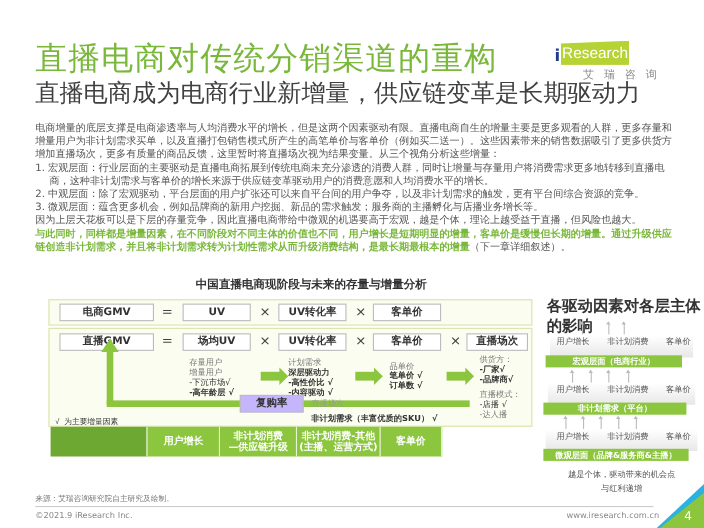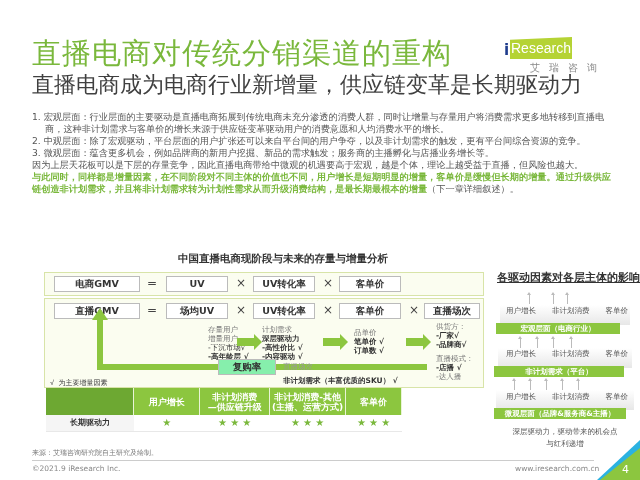--- a/index.html
+++ b/index.html
@@ -21,38 +21,38 @@
   .frame1 { position:absolute; left:44px; top:272px; width:440px; height:24px; border:1px solid #d8e4a8; background:#fbfdf0; }
   .frame2 { position:absolute; left:44px; top:298px; width:440px; height:90px; border:1px solid #d8e4a8; background:#fbfdf0; }
   .fbox { position:absolute; height:16px; border:1px solid #bbb; background:#fff; font-size:9.5px; text-align:center; line-height:14px; color:#333; font-weight:bold; }
   .op { position:absolute; font-size:12px; color:#444; line-height:14px; }
   .note { position:absolute; font-size:7.5px; line-height:9px; color:#777; }
   .garrow { position:absolute; width:18px; height:8px; background:#8cc63f; }
   .garrow::after { content:""; position:absolute; right:-7px; top:-4px; border-left:8px solid #8cc63f; border-top:8px solid transparent; border-bottom:8px solid transparent; }
   .loop-v { position:absolute; left:97px; top:318px; width:6px; height:50px; background:#8cc63f; }
   .loop-h { position:absolute; left:97px; top:364px; width:330px; height:6px; background:#8cc63f; }
   .loop-head { position:absolute; left:92px; top:308px; border-bottom:12px solid #8cc63f; border-left:8px solid transparent; border-right:8px solid transparent; }
-  .repurchase { position:absolute; left:218px; top:359px; width:58px; height:16px; background:#86efac; border:1px solid #bbb; font-size:9.5px; text-align:center; line-height:14px; font-weight:bold; color:#333; }
+  .repurchase { position:absolute; left:218px; top:359px; width:58px; height:16px; background:#c4b5fd; border:1px solid #bbb; font-size:9.5px; text-align:center; line-height:14px; font-weight:bold; color:#333; }
   .main-legend { position:absolute; left:50px; top:378px; font-size:7px; color:#333;font-family:Liberation Mono, monospace; }
   .sku-note { position:absolute; left:283px; top:376px; font-size:7.5px; color:#333; font-weight:bold; }
   .live-note { position:absolute; left:283px; top:362px; font-size:7.5px; color:#999; }
   table.drv { position:absolute; left:46px; top:388px; width:356px; border-collapse:collapse; font-size:9px; }
   table.drv th { background:#8cc63f; color:#fff; font-weight:bold; height:27px; line-height:10px; border-right:1px solid #e9f4d6; }
   table.drv th.first { background:#6da832; }
   table.drv td { height:16px; text-align:center; border-bottom:1px solid #e8e8e8; color:#7ab83c; font-size:10px; }
   table.drv td.label { color:#333; font-weight:bold; font-size:8px; background:#f5f5f5; }
   table.drv tr:nth-child(odd) td { background:#f5f5f5; }
   .source { position:absolute; left:32px; top:448px; font-size:7px; color:#777; }
   .footer-line { position:absolute; left:32px; top:460px; width:562px; height:1px; background:#ccc; }
   .footer-left { position:absolute; left:32px; top:464px; font-size:7.5px; color:#888; }
   .footer-right { position:absolute; left:515px; top:464px; font-size:7.5px; color:#888; }
   .corner-blue { position:absolute; left:597px; top:440px; width:43px; height:40px; background:#2bb2e1; clip-path:polygon(100% 0,100% 100%,0 100%); }
   .corner-green { position:absolute; left:600px; top:448px; width:40px; height:32px; background:#8cc63f; clip-path:polygon(100% 0,100% 100%,0 100%); }
   .page-num { position:absolute; left:622px; top:463px; font-size:11px; color:#fff; }
-  .rp-title { position:absolute; left:497px; top:270px; font-size:11px; font-weight:bold; color:#333;text-decoration:underline; }
+  .rp-title { position:absolute; left:497px; top:270px; font-size:14px; font-weight:bold; color:#333; }
   .tier { position:absolute; background:#8cc63f; color:#fff; font-size:7.5px; font-weight:bold; text-align:center; line-height:11px; height:11px; }
   .tier-shade { position:absolute; background:linear-gradient(#ffffff,#e7e7e7); }
   .tier-labels { position:absolute; font-size:7.5px; color:#555; display:flex; justify-content:space-between; }
   .up-arrow { position:absolute; width:1px; height:10px; background:#bbb; }
   .up-arrow::before { content:""; position:absolute; left:-2px; top:-2px; border-bottom:3px solid #bbb; border-left:2.5px solid transparent; border-right:2.5px solid transparent; }
   .rp-caption { position:absolute; left:500px; top:426px; width:130px; text-align:center; font-size:7.5px; line-height:12px; color:#555; }
 </style>
 </head>
 <body>
 
@@ -60,20 +60,21 @@
 <div class="subtitle">直播电商成为电商行业新增量，供应链变革是长期驱动力</div>
 
 <div class="logo">
   <div class="logo-box"></div>
   <span class="logo-i">i</span>
   <span class="logo-text">Research</span>
 </div>
 <div class="logo-cn">艾瑞咨询</div>
 
 <div class="body-text">
+  <p>电商增量的底层支撑是电商渗透率与人均消费水平的增长，但是这两个因素驱动有限。直播电商自生的增量主要是更多观看的人群，更多存量和增量用户为非计划需求买单，以及直播打包销售模式所产生的高笔单价与客单价（例如买二送一）。这些因素带来的销售数据吸引了更多供货方增加直播场次，更多有质量的商品反馈，这里暂时将直播场次视为结果变量。从三个视角分析这些增量：</p>
   <p class="ind">1.  宏观层面：行业层面的主要驱动是直播电商拓展到传统电商未充分渗透的消费人群，同时让增量与存量用户将消费需求更多地转移到直播电商，这种非计划需求与客单价的增长来源于供应链变革驱动用户的消费意愿和人均消费水平的增长。</p>
   <p class="ind">2.  中观层面：除了宏观驱动，平台层面的用户扩张还可以来自平台间的用户争夺，以及非计划需求的触发，更有平台间综合资源的竞争。</p>
   <p class="ind">3.  微观层面：蕴含更多机会，例如品牌商的新用户挖掘、新品的需求触发；服务商的主播孵化与店播业务增长等。</p>
   <p>因为上层天花板可以是下层的存量竞争，因此直播电商带给中微观的机遇要高于宏观，越是个体，理论上越受益于直播，但风险也越大。</p>
   <p><span class="green">与此同时，同样都是增量因素，在不同阶段对不同主体的价值也不同，用户增长是短期明显的增量，客单价是缓慢但长期的增量。通过升级供应链创造非计划需求，并且将非计划需求转为计划性需求从而升级消费结构，是最长期最根本的增量</span><span>（下一章详细叙述）。</span></p>
 </div>
 
 <div class="chart-title">中国直播电商现阶段与未来的存量与增量分析</div>
 
 <div class="frame1"></div>
@@ -89,21 +90,21 @@
 <div class="fbox" style="left:54px;top:303px;width:86px;">直播GMV</div>
 <div class="op" style="left:147px;top:303px;">=</div>
 <div class="fbox" style="left:166px;top:303px;width:62px;">场均UV</div>
 <div class="op" style="left:236px;top:303px;">×</div>
 <div class="fbox" style="left:253px;top:303px;width:62px;">UV转化率</div>
 <div class="op" style="left:323px;top:303px;">×</div>
 <div class="fbox" style="left:339px;top:303px;width:62px;">客单价</div>
 <div class="op" style="left:409px;top:303px;">×</div>
 <div class="fbox" style="left:424px;top:303px;width:56px;">直播场次</div>
 
-<div class="note" style="left:172px;top:325px;margin-left:36px;">
+<div class="note" style="left:172px;top:325px;">
   <div>存量用户</div>
   <div>增量用户</div>
   <div style="color:#333;font-weight:normal">-下沉市场√</div>
   <div style="color:#333;font-weight:bold">-高年龄层 √</div>
 </div>
 <div class="garrow" style="left:237px;top:338px;"></div>
 <div class="note" style="left:262px;top:325px;">
   <div>计划需求</div>
   <div style="color:#333;font-weight:bold">深层驱动力</div>
   <div style="color:#333;font-weight:bold">-高性价比 √</div>
@@ -115,21 +116,21 @@
   <div style="color:#333;font-weight:bold">笔单价 √</div>
   <div style="color:#333;font-weight:bold">订单数 √</div>
 </div>
 <div class="garrow" style="left:406px;top:338px;"></div>
 <div class="note" style="left:436px;top:322px;">
   <div>供货方：</div>
   <div style="color:#333;font-weight:bold">-厂家√</div>
   <div style="color:#333;font-weight:bold">-品牌商√</div>
   <div style="height:5px"></div>
   <div>直播模式：</div>
-  <div style="color:#333;font-weight:bold">-店播 √</div>
+  <div style="color:#333;font-weight:normal">-店播 √</div>
   <div>-达人播</div>
 </div>
 
 <div class="loop-head"></div>
 <div class="loop-v"></div>
 <div class="loop-h"></div>
 <div class="repurchase">复购率</div>
 <div class="live-note">直播场次</div>
 <div class="sku-note">非计划需求（丰富优质的SKU） √</div>
 <div class="main-legend">√ 为主要增量因素</div>
@@ -138,27 +139,20 @@
   <tbody>
       <tr>
     <th class="first" style="width:88px"></th>
     <th style="width:66px">用户增长</th>
     <th style="width:70px;white-space:pre-line">非计划消费
 —供应链升级</th>
     <th style="width:76px;white-space:pre-line">非计划消费-其他
 (主播、运营方式)</th>
     <th style="width:56px">客单价</th>
   </tr>
-  <tr>
-    <td class="label">长期驱动力</td>
-    <td>★</td>
-    <td>★ ★ ★</td>
-    <td>★ ★ ★</td>
-    <td>★ ★ ★</td>
-  </tr>
 </tbody>
   </table>
 
 <div class="rp-title">各驱动因素对各层主体的影响</div>
 
 <div class="up-arrow" style="left:529px;top:294px;"></div>
 <div class="up-arrow" style="left:553px;top:294px;"></div>
 <div class="up-arrow" style="left:567px;top:294px;"></div>
 <div class="tier-shade" style="left:500px;top:305px;width:130px;height:20px;"></div>
 <div class="tier-labels" style="left:506px;top:306px;width:122px;">
@@ -187,21 +181,21 @@
 <div class="up-arrow" style="left:578px;top:380px;"></div>
 <div class="tier-shade" style="left:496px;top:390px;width:138px;height:20px;"></div>
 <div class="tier-labels" style="left:506px;top:392px;width:122px;">
   <span>用户增长</span>
   <span>非计划消费</span>
   <span>客单价</span>
 </div>
 <div class="tier" style="left:494px;top:408px;width:132px;">微观层面（品牌&amp;服务商&amp;主播）</div>
 
 <div class="rp-caption">
-  <div>深层驱动力，驱动带来的机会点</div>
+  <div>越是个体，驱动带来的机会点</div>
   <div>与红利递增</div>
 </div>
 
 <div class="source">来源：艾瑞咨询研究院自主研究及绘制。</div>
 <div class="footer-line"></div>
 <div class="footer-left">©2021.9 iResearch Inc.</div>
 <div class="footer-right">www.iresearch.com.cn</div>
 <div class="corner-blue"></div>
 <div class="corner-green"></div>
 <div class="page-num">4</div>

